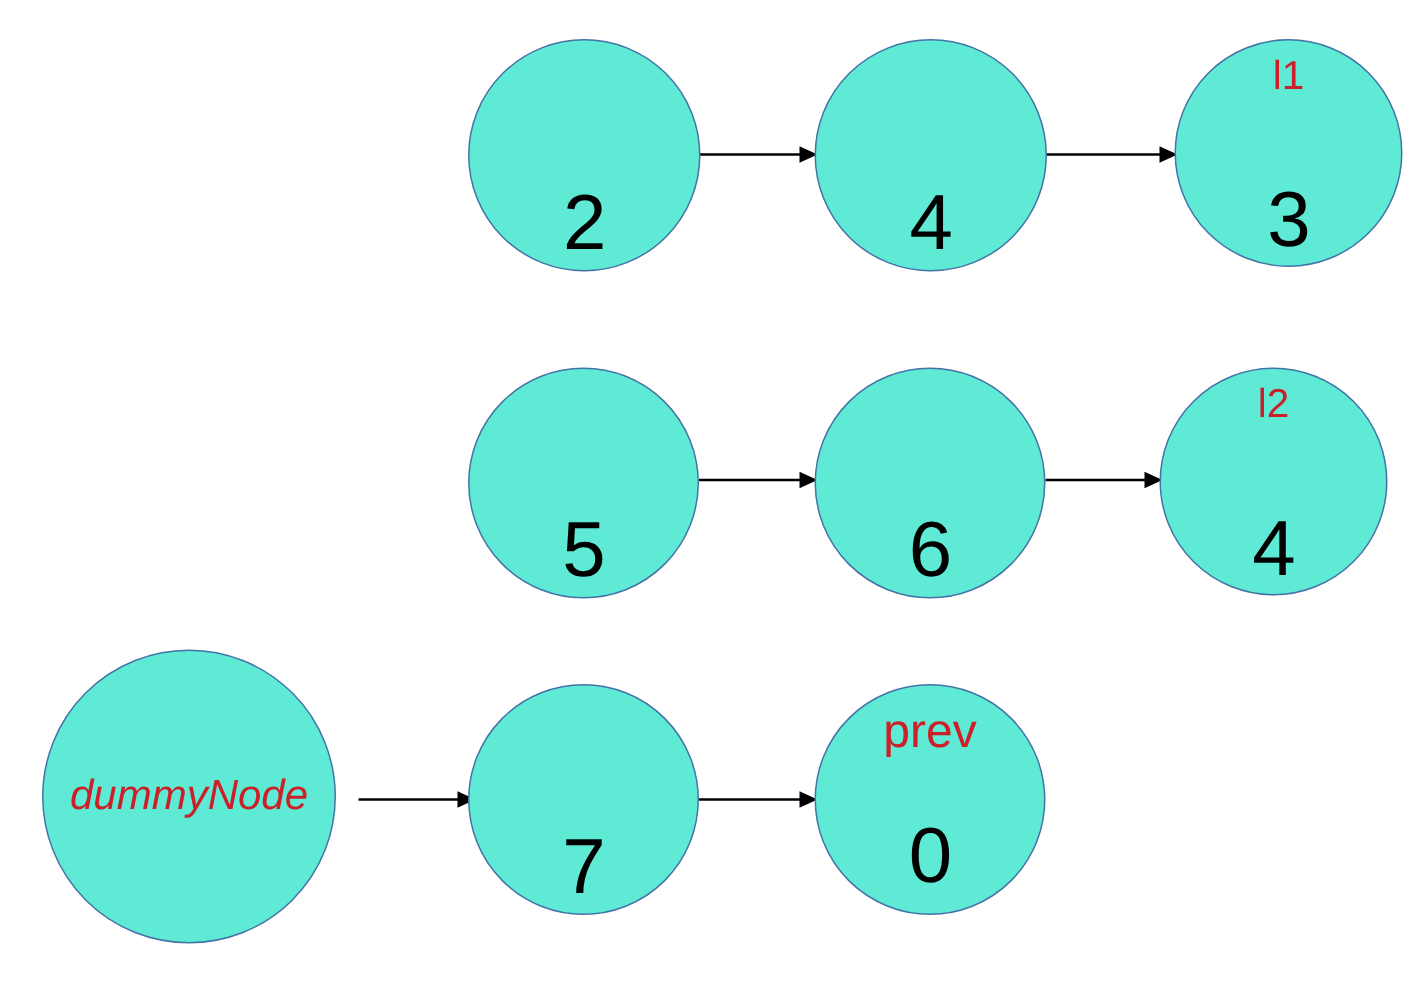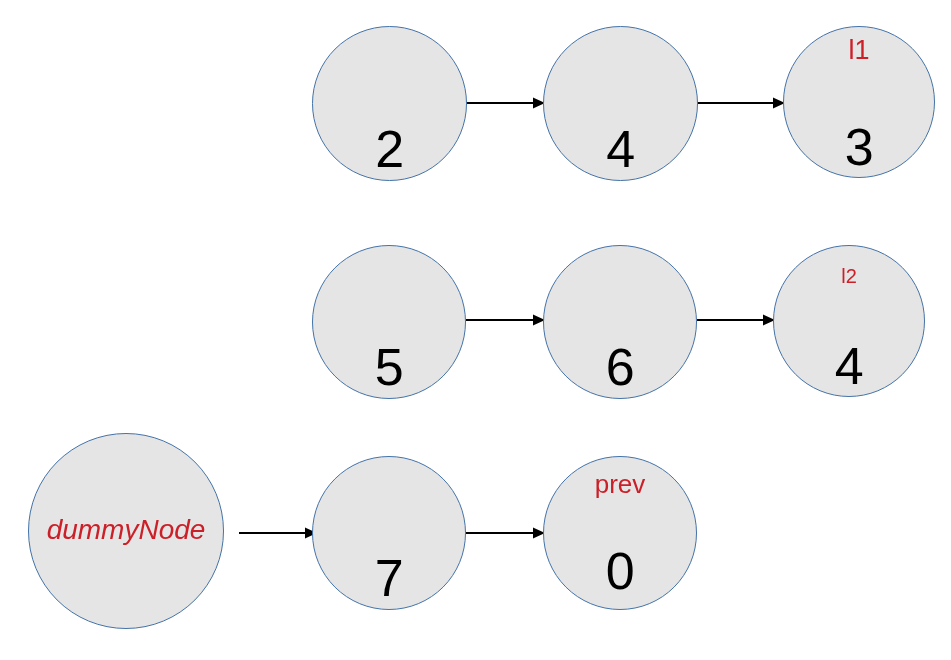--- a/index.html
+++ b/index.html
@@ -19,21 +19,21 @@
     left: 0;
     top: 0;
     width: 951px;
     height: 660px;
   }
   .node {
     position: absolute;
     box-sizing: border-box;
     border-radius: 50%;
     border: 1.3px solid #4473A8;
-    background: #e5e5e5;
+    background: #5eead4;
   }
   .node-value {
     position: absolute;
     left: 0;
     width: 100%;
     text-align: center;
     color: #000000;
     font-family: "Liberation Sans", sans-serif;
     font-weight: 400;
     line-height: 1;
@@ -106,21 +106,21 @@
         <polygon points="66,1.5 78,7 66,12.5" fill="#000000"></polygon>
       </svg>
     </div>
     <div class="node" style="left: 312px; top: 245px; width: 154px; height: 154px;">
       <div class="node-value" style="font-size: 52px; top: 95px;">5</div>
     </div>
     <div class="node" style="left: 543px; top: 245px; width: 154px; height: 154px;">
       <div class="node-value" style="font-size: 52px; top: 95px;">6</div>
     </div>
     <div class="node" style="left: 773px; top: 245px; width: 152px; height: 152px;">
-      <div class="node-label" style="font-size: 20px; top: 20px;">l2</div>
+      <div class="node-label" style="font-size: 27px; top: 10px;">l2</div>
       <div class="node-value" style="font-size: 52px; top: 94px;">4</div>
     </div>
     <div class="arrow" style="left: 239px; top: 526px; width: 78px;">
       <svg width="78" height="14" viewBox="0 0 78 14">
         <line x1="0" y1="7" x2="67" y2="7" stroke="#000000" stroke-width="1.8"></line>
         <polygon points="66,1.5 78,7 66,12.5" fill="#000000"></polygon>
       </svg>
     </div>
     <div class="arrow" style="left: 466px; top: 526px; width: 79px;">
       <svg width="79" height="14" viewBox="0 0 79 14">
@@ -128,16 +128,16 @@
         <polygon points="67,1.5 79,7 67,12.5" fill="#000000"></polygon>
       </svg>
     </div>
     <div class="node" style="left: 28px; top: 433px; width: 196px; height: 196px;">
       <div class="node-label-center" style="font-size: 28px; top: 82px; font-style: italic;">dummyNode</div>
     </div>
     <div class="node" style="left: 312px; top: 456px; width: 154px; height: 154px;">
       <div class="node-value" style="font-size: 52px; top: 95px;">7</div>
     </div>
     <div class="node" style="left: 543px; top: 456px; width: 154px; height: 154px;">
-      <div class="node-label" style="font-size: 26px; top: 14px;">prev</div>
+      <div class="node-label" style="font-size: 32px; top: 14px;">prev</div>
       <div class="node-value" style="font-size: 52px; top: 88px;">0</div>
     </div>
   </div>
 
 </body></html>

